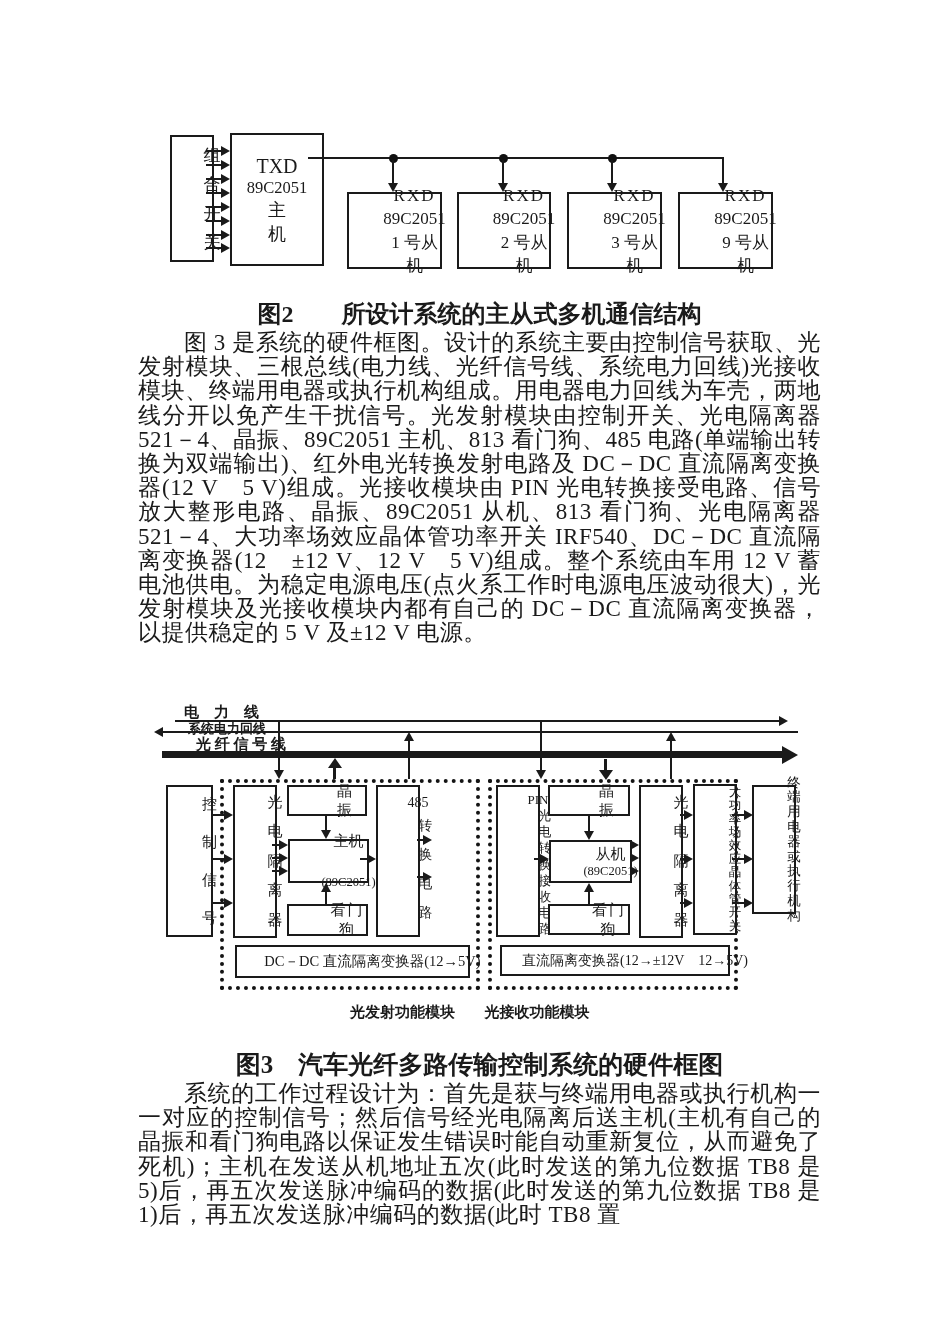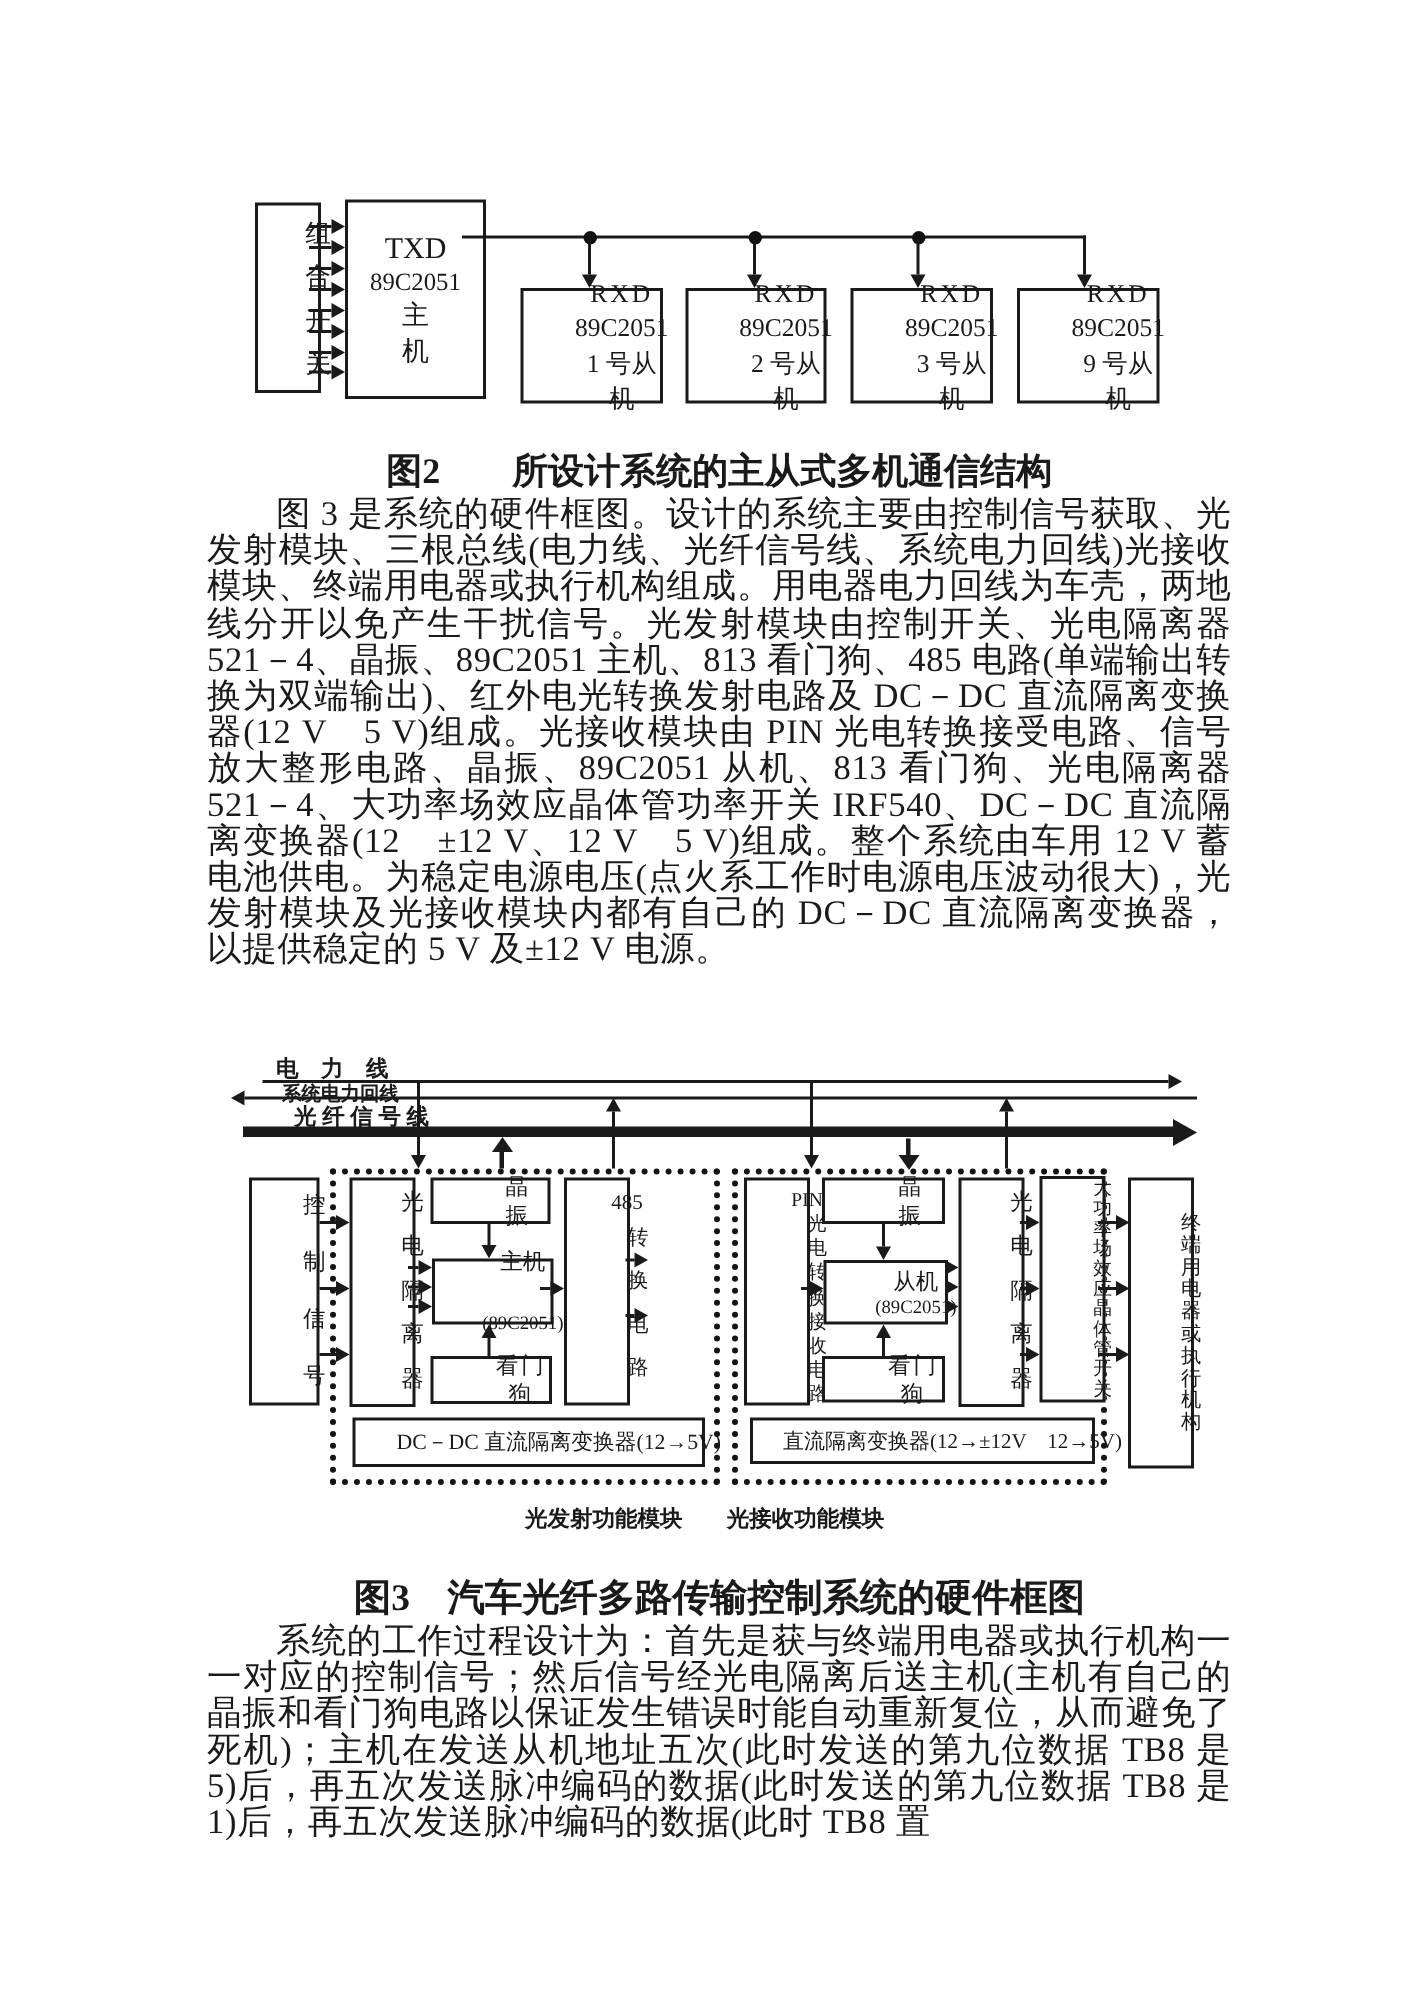--- a/index.html
+++ b/index.html
@@ -195,21 +195,21 @@
   <div class="ar" style="left:680px;top:858px;width:4px;"></div>
   <div class="ar" style="left:680px;top:902px;width:4px;"></div>
 
   <div class="box" style="left:693px;top:784px;width:40px;height:151px;font-size:12.5px;">
     <span class="stack" style="line-height:13.4px;">大功率场效应晶体管开关</span>
   </div>
   <div class="ar" style="left:732px;top:814px;width:12px;"></div>
   <div class="ar" style="left:732px;top:858px;width:12px;"></div>
   <div class="ar" style="left:732px;top:902px;width:12px;"></div>
 
-  <div class="box" style="left:752px;top:785px;width:43px;height:194px;font-size:13.5px;">
+  <div class="box" style="left:752px;top:785px;width:43px;height:129px;font-size:13.5px;">
     <span class="stack" style="line-height:14.8px;">终端用电器或执行机构</span>
   </div>
 
   <div class="box" style="left:500px;top:945px;width:230px;height:31px;font-size:14px;">
     <span style="white-space:nowrap;">直流隔离变换器(12→±12V　12→5V)</span>
   </div>
 
   <div class="modcap" style="left:340px;top:1003px;width:125px;">光发射功能模块</div>
   <div class="modcap" style="left:482px;top:1003px;width:110px;">光接收功能模块</div>
 

